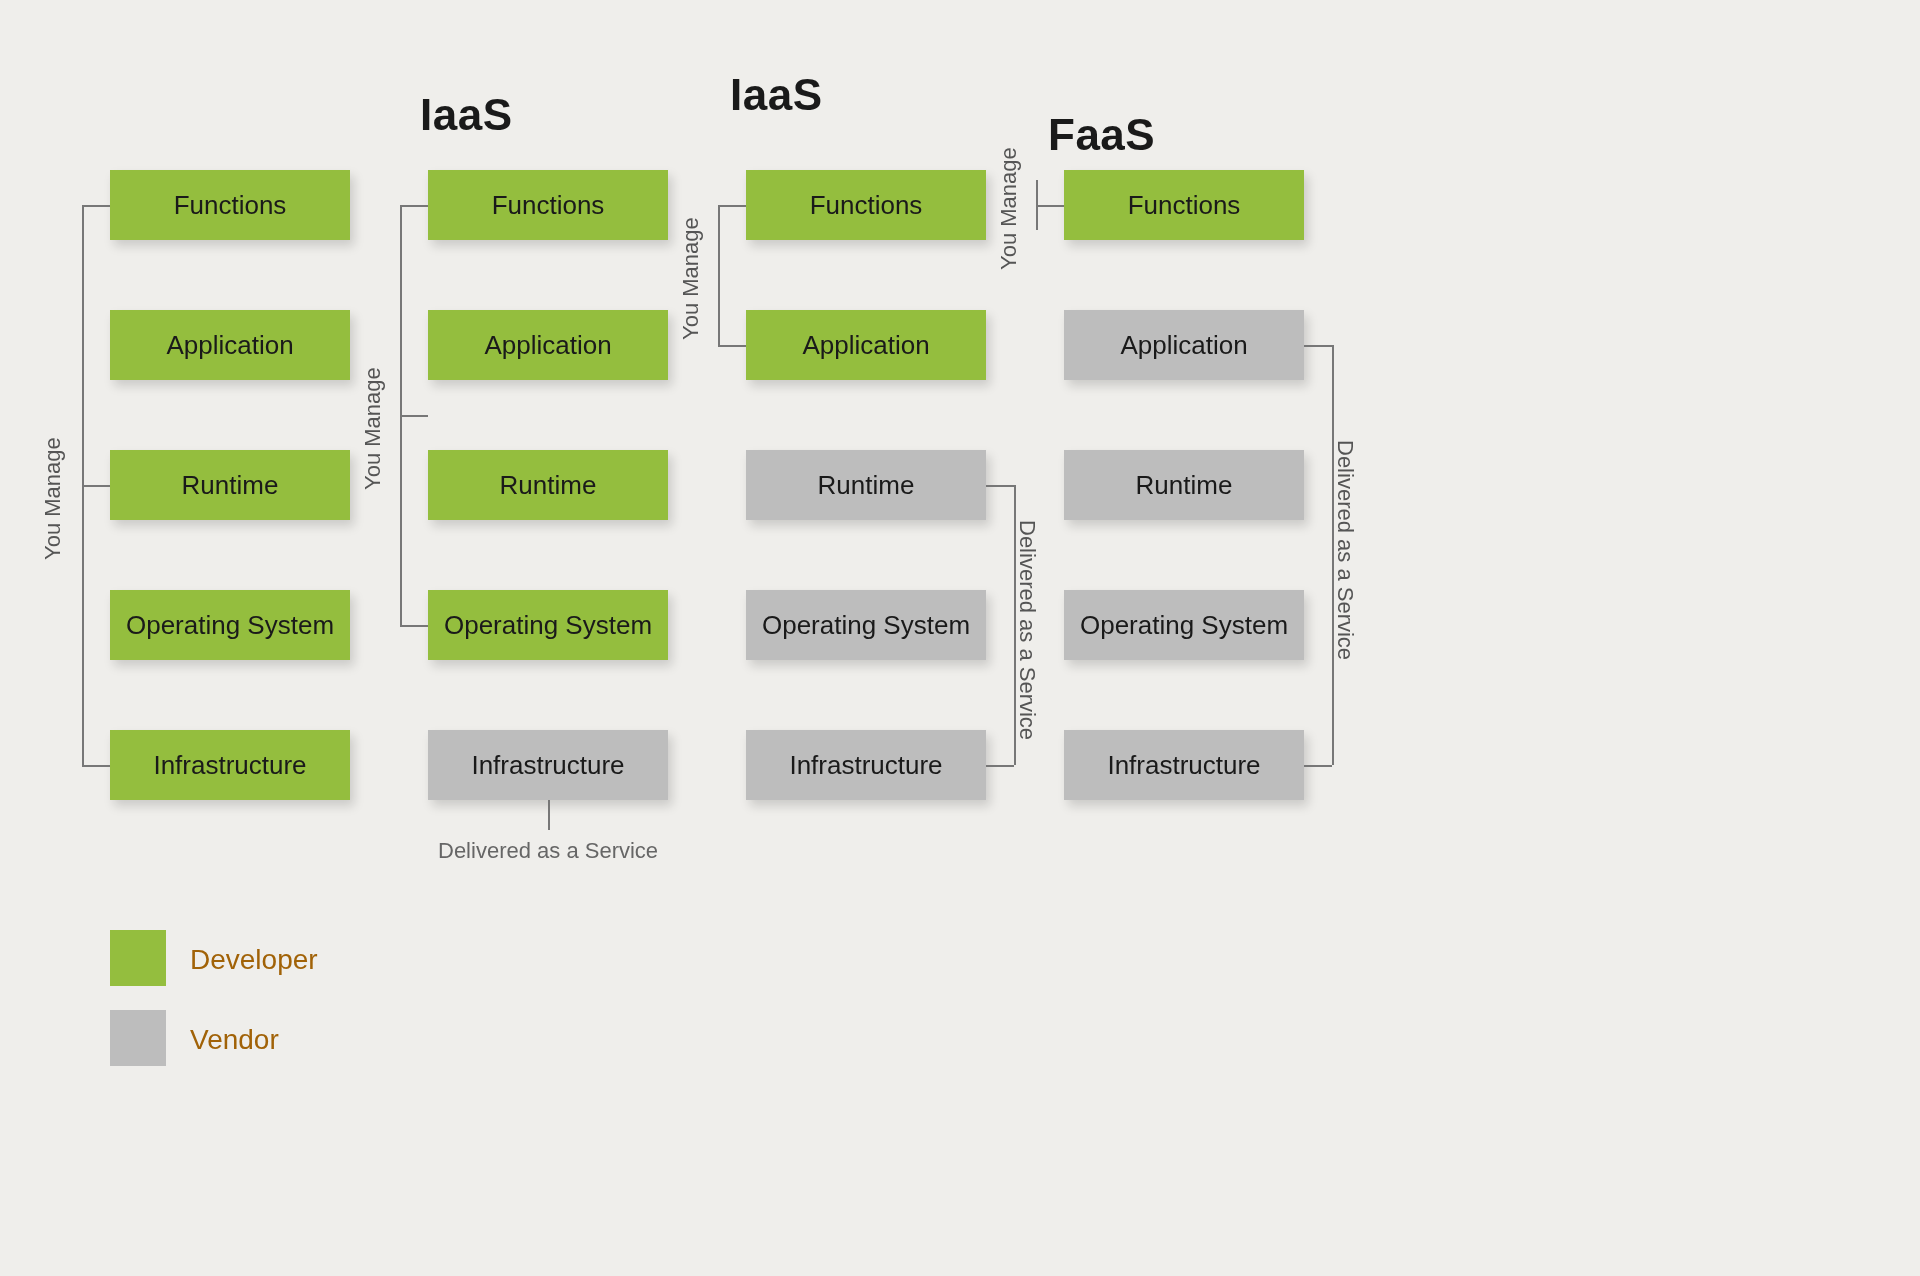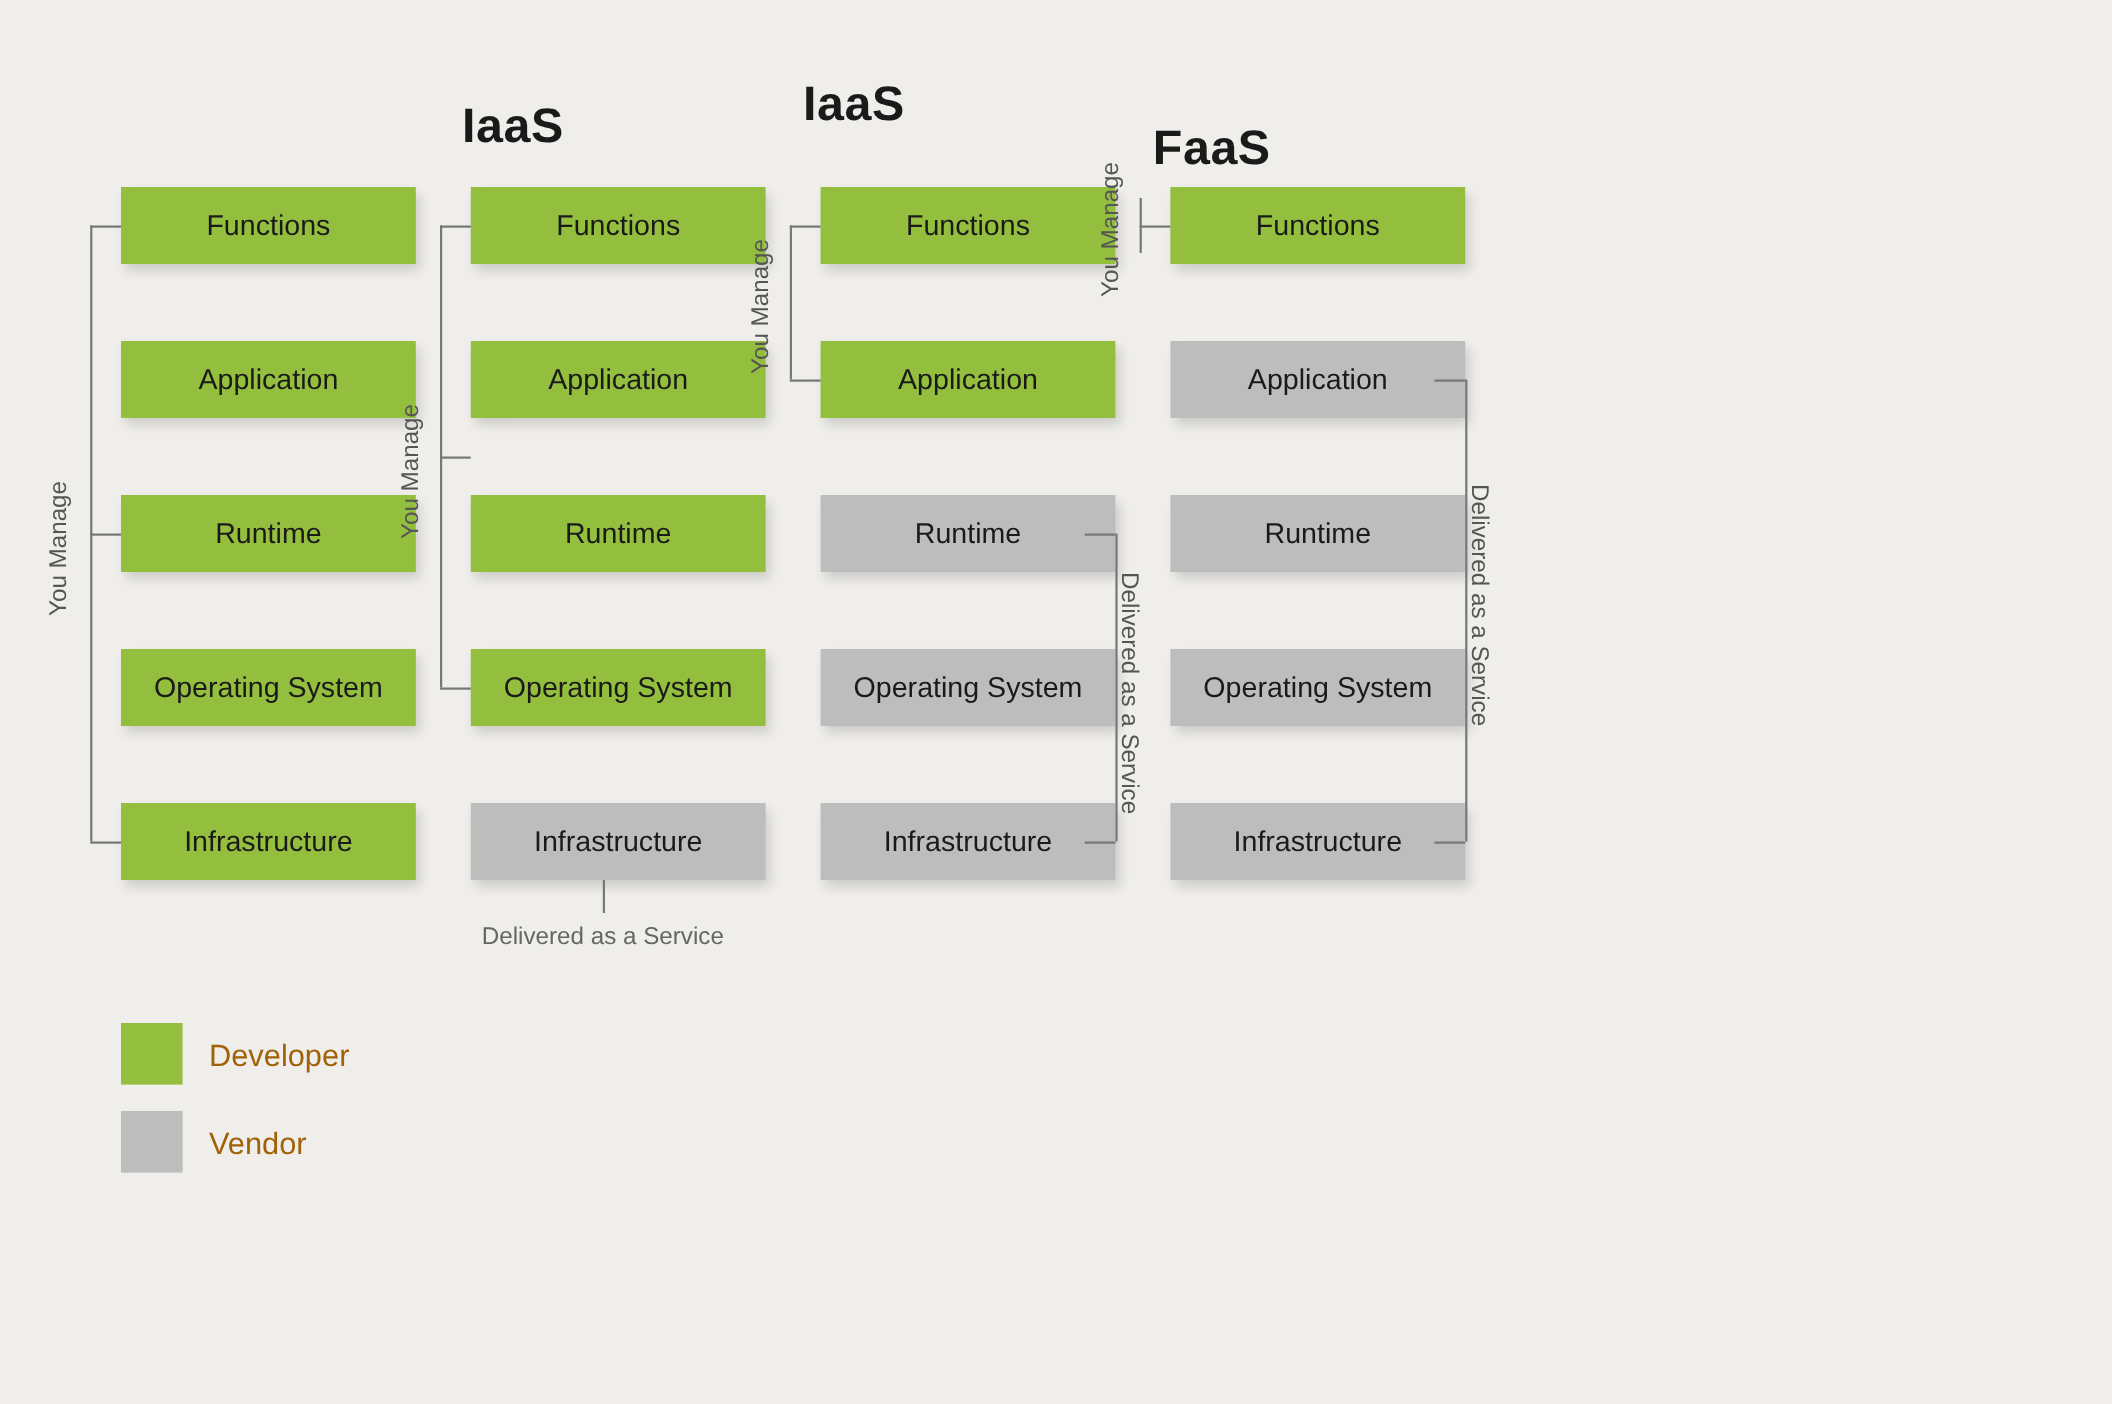--- a/index.html
+++ b/index.html
@@ -19,21 +19,21 @@
   }
   .col-header {
     position: absolute;
     font-size: 44px;
     font-weight: 600;
     letter-spacing: 0.5px;
     color: #1a1a1a;
   }
   .box {
     position: absolute;
-    width: 268px;
+    width: 240px;
     height: 70px;
     display: flex;
     align-items: center;
     justify-content: center;
     font-size: 26px;
     color: #1a1a1a;
     box-shadow: 4px 6px 10px rgba(0,0,0,0.15);
   }
   .dev { background: #94be3e; }
   .ven { background: #bdbdbd; }

